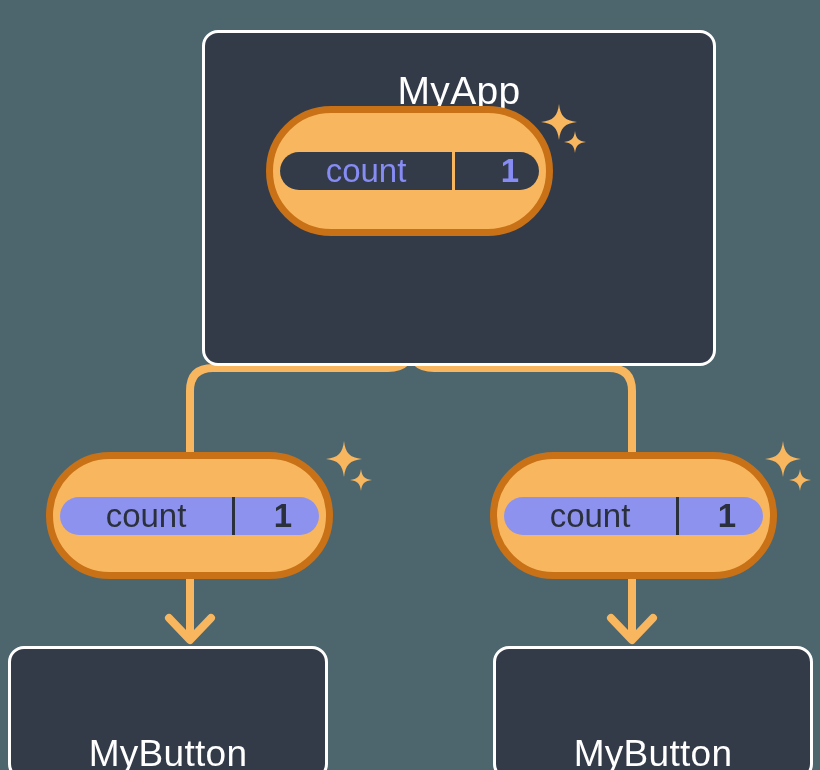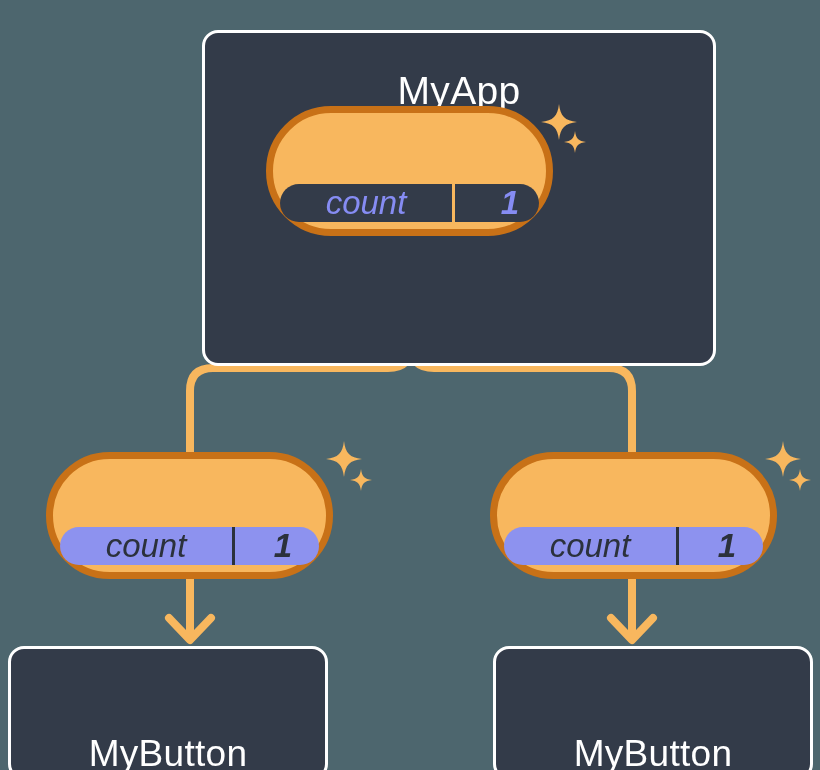--- a/index.html
+++ b/index.html
@@ -76,26 +76,25 @@
     top: 36px;
     font-size: 37px;
     margin-top: 48px;
   }
 
   
   .pill {
     position: absolute;
     box-sizing: border-box;
     display: flex;
-    align-items: flex-end;
+    align-items: center;
     border-radius: 999px;
     border: 7px solid #c87117;
     background: #f8b75e;
     padding: 7px;
-    font-style: italic;
   }
   .pill-inner {
     flex: 1 1 auto;
     display: flex;
     align-items: stretch;
     border-radius: 999px;
     overflow: hidden;
   }
   .pill-cell {
     display: flex;

